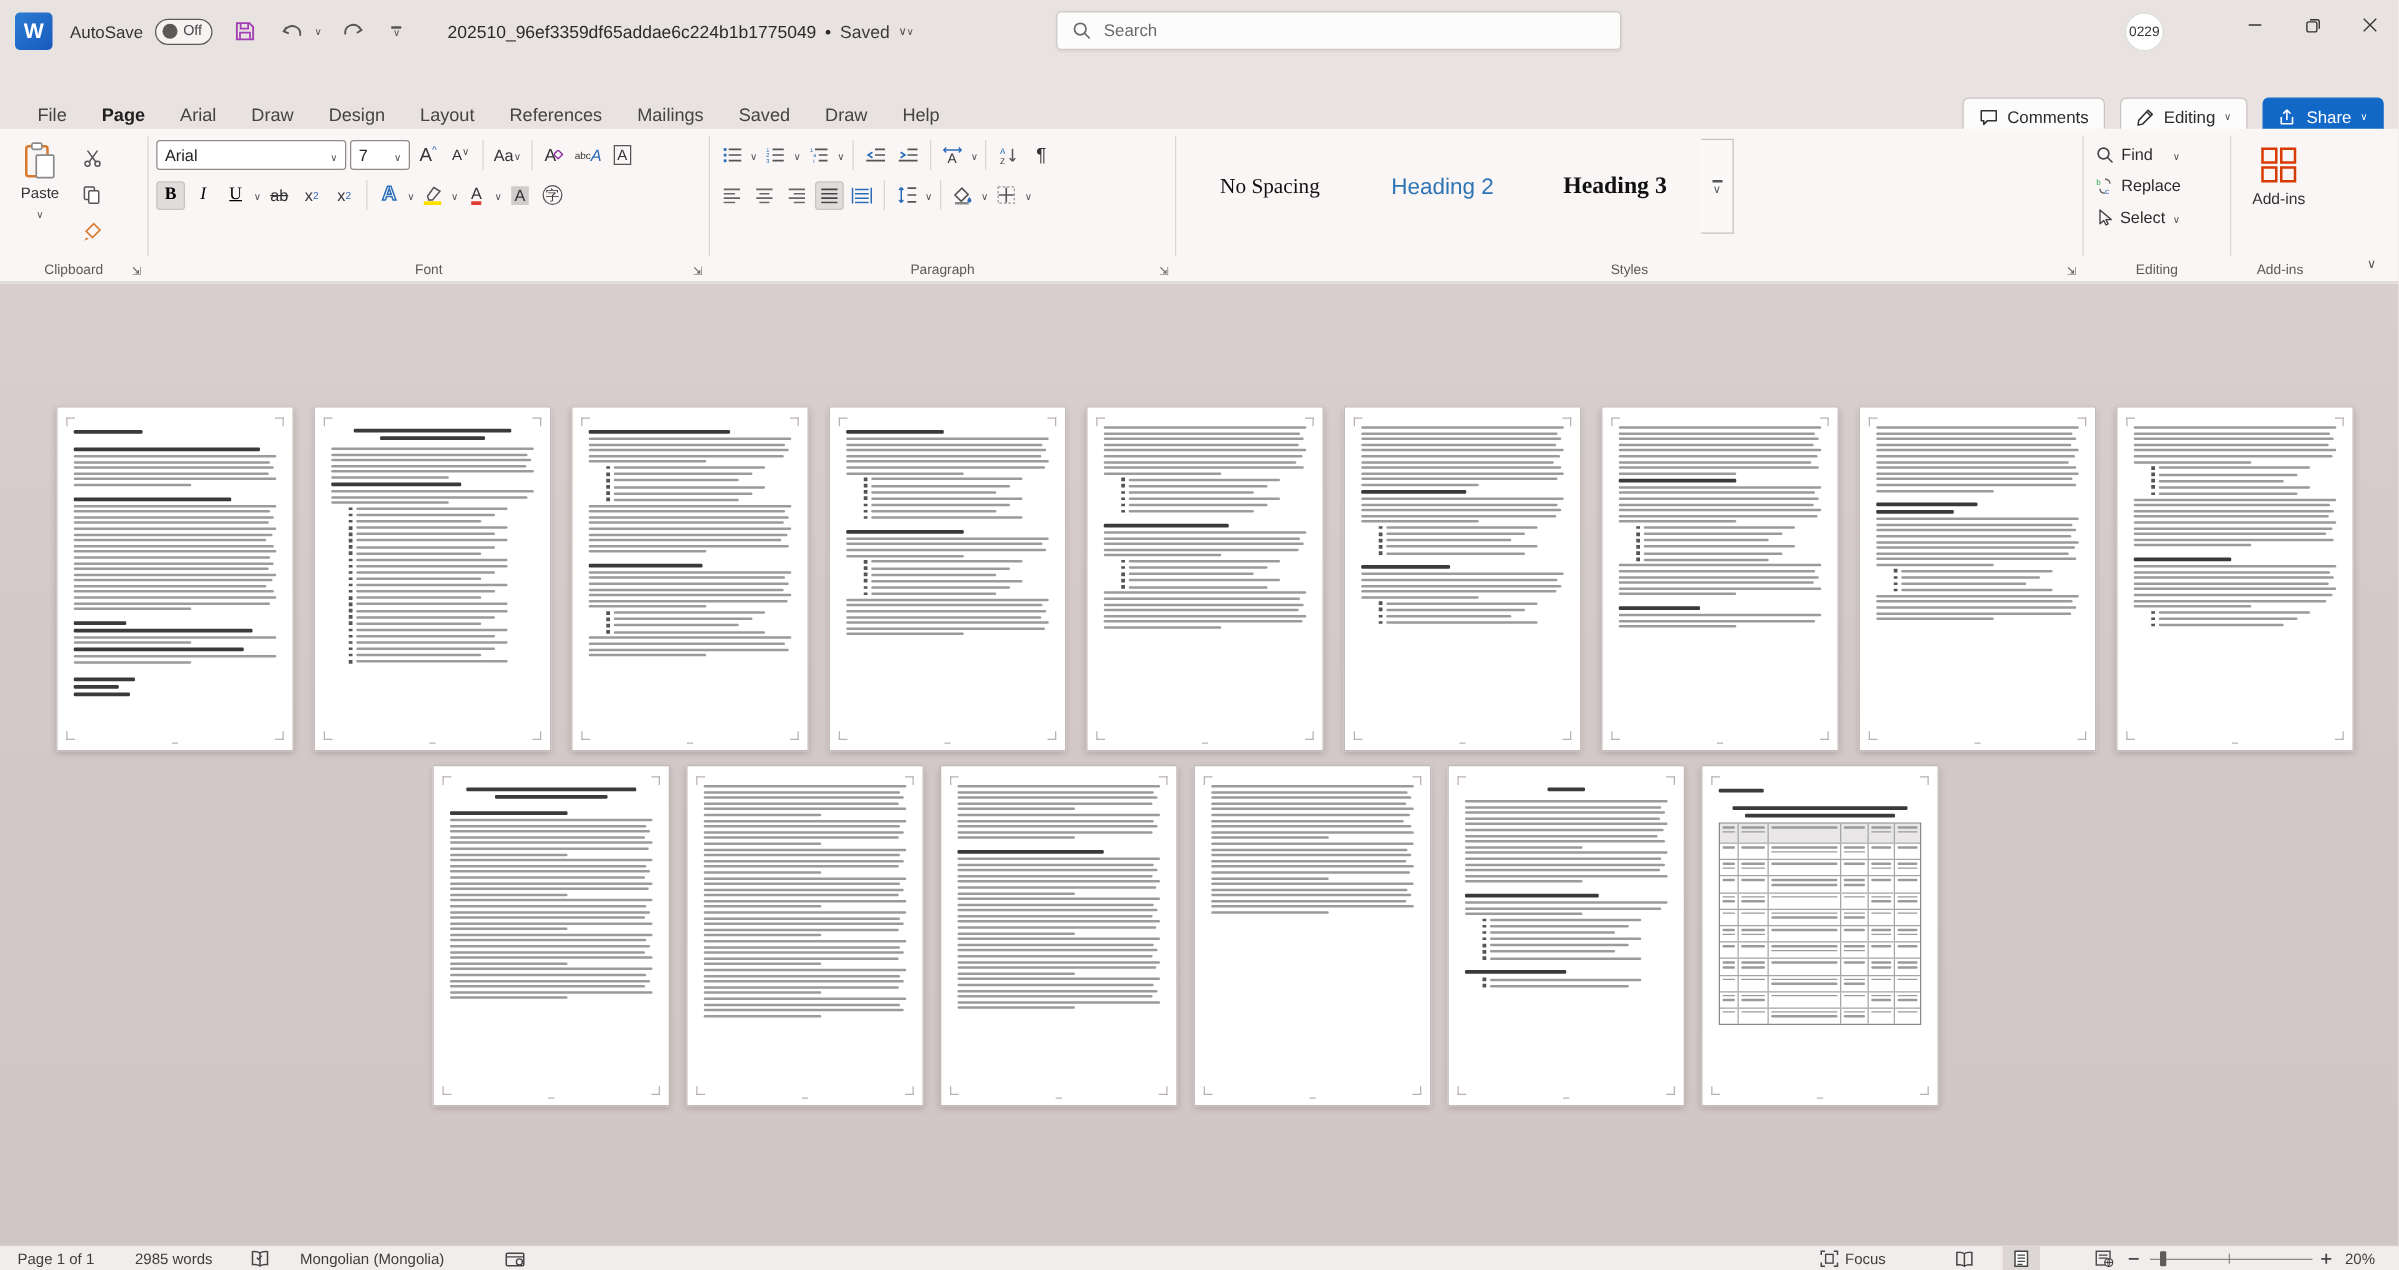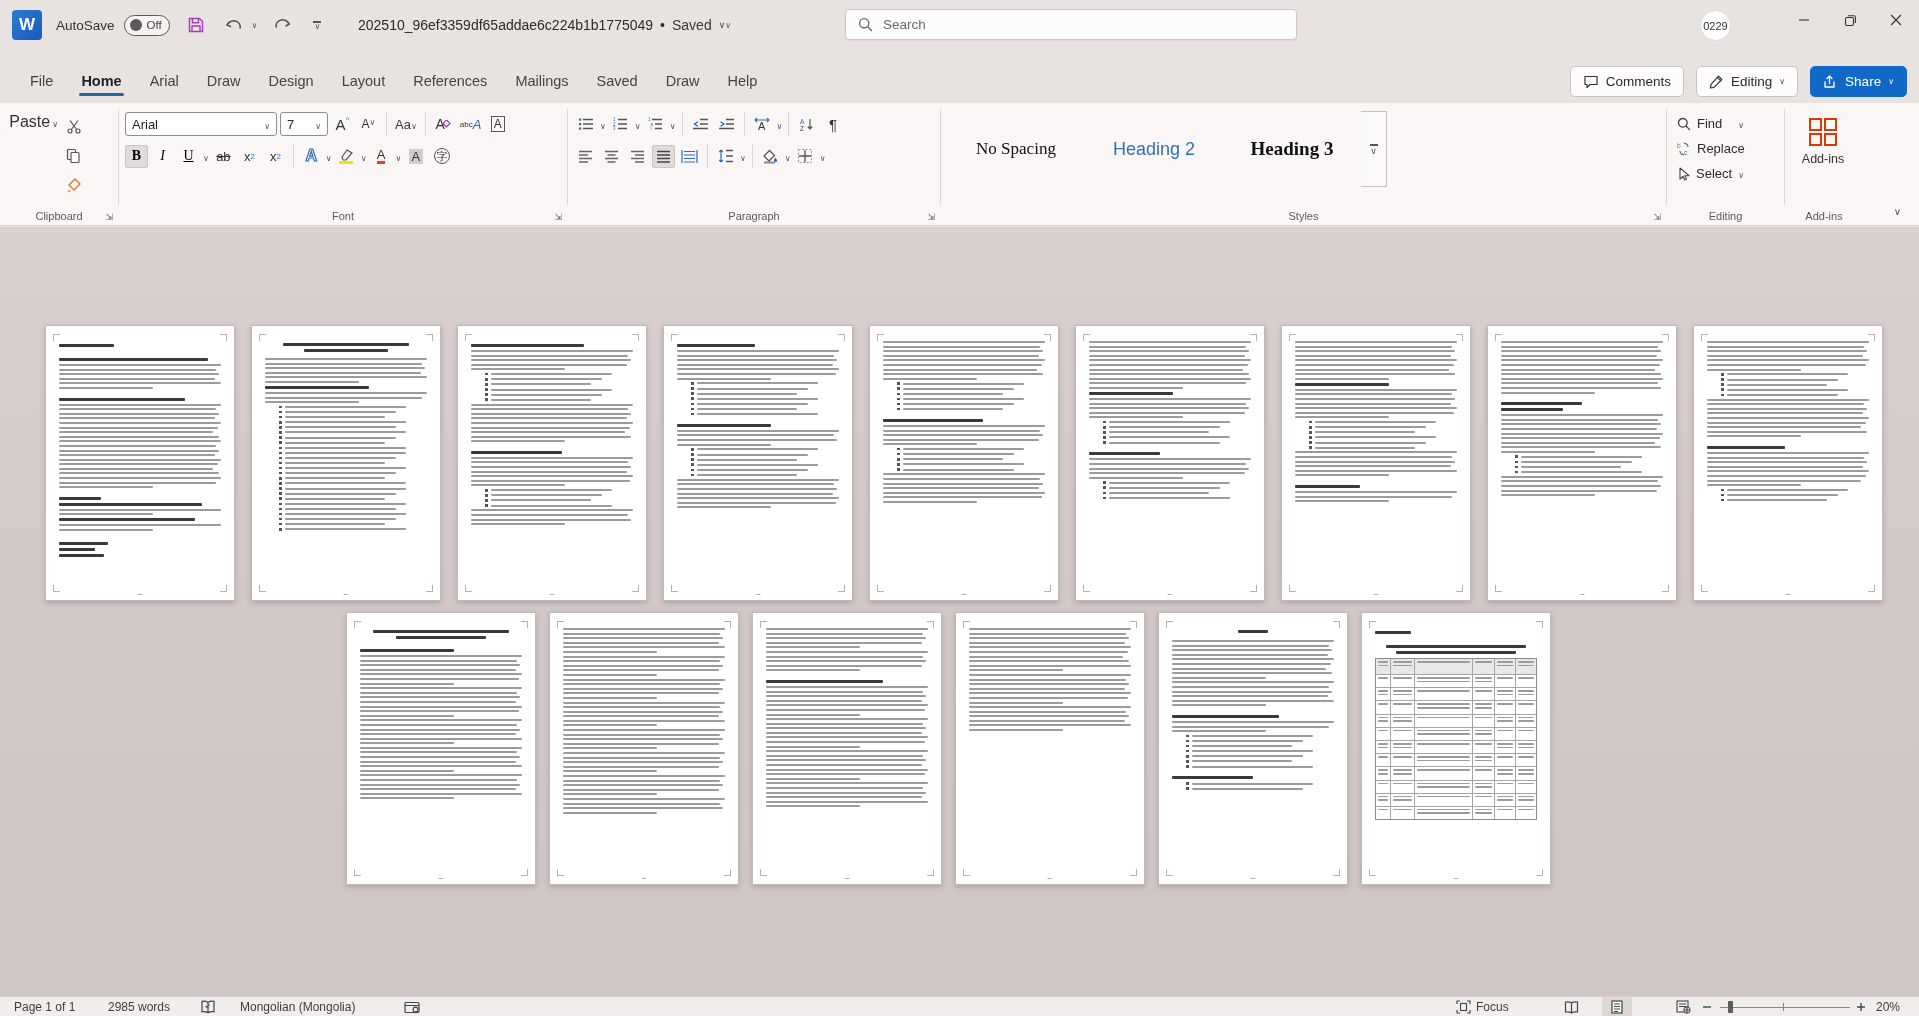--- a/index.html
+++ b/index.html
@@ -23,21 +23,21 @@
   #doctitle{position:absolute;left:358px;top:0;height:50px;display:flex;align-items:center;gap:7px;font-size:14px;color:#2b2b2b;white-space:nowrap}
   #doctitle .saved{color:#3a3a3a}
   #doctitle .chev{font-size:9px;color:#444}
   .searchbox{position:absolute;left:845px;top:9px;width:452px;height:31px;background:#fdfcfc;border:1px solid #cfc8c7;border-radius:4px;display:flex;align-items:center;padding:0 12px;gap:10px;box-shadow:0 1px 2px rgba(0,0,0,.06)}
   .searchbox .ph{font-size:13.5px;color:#6c6a68}
   .avatar{position:absolute;left:1700px;top:10px;width:31px;height:31px;border-radius:50%;background:#fff;display:flex;align-items:center;justify-content:center;font-size:11px;color:#333;border:1px solid #ddd}
   .winbtns{position:absolute;right:0;top:0;height:40px;display:flex}
   .winbtn{width:46px;height:40px;display:flex;align-items:center;justify-content:center}
 
   
-  #tabsrow{position:absolute;top:50px;left:0;width:100%;height:53px}
+  #tabsrow{position:absolute;top:62px;left:0;width:100%;height:53px}
   .tabs{position:absolute;left:16px;bottom:0;display:flex;align-items:flex-end;height:53px}
   .tab{position:relative;padding:0 14px 14px;font-size:14.5px;color:#444;cursor:default}
   .tab.active{color:#1f1f1f;font-weight:bold}
   .tab.active::after{content:"";position:absolute;left:12px;right:12px;bottom:7px;height:3px;border-radius:2px;background:#2464a4}
   .topactions{position:absolute;right:12px;top:16px;display:flex;gap:12px}
   .pillbtn{height:31px;border:1px solid #c9c2c1;border-radius:5px;background:#fdfcfc;display:flex;align-items:center;gap:7px;padding:0 12px;font-size:13.5px;color:#2b2b2b}
   .pillbtn.blue{background:#1168c7;border-color:#1168c7;color:#fff}
   .pillbtn .chev{font-size:8px}
 
   
@@ -46,21 +46,21 @@
   .gdiv{width:1px;background:#dcd5d4;height:96px;margin-top:6px}
   .glabel{position:absolute;bottom:3px;left:0;right:0;text-align:center;font-size:11px;color:#5c5a58}
   .dlg{position:absolute;bottom:3px;right:5px;font-size:9px;color:#5c5a58}
   .col2{display:flex;flex-direction:column;gap:2px}
   .r{display:flex;align-items:center;gap:3px;height:30px}
   .ib{min-width:23px;height:23px;border-radius:3px;display:flex;align-items:center;justify-content:center;padding:0 2px}
   .ib.on{background:#e0dcdb;box-shadow:inset 0 0 0 1px #c9c3c2}
   .chev::after{content:"∨";font-size:8px;color:#555;line-height:8px}
   .combo{height:24px;background:#fff;border:1px solid #8f8d8b;border-radius:3px;display:flex;align-items:center;justify-content:space-between;padding:0 6px;font-size:13px;color:#222}
   .vdiv{width:1px;height:24px;background:#dcd5d4;margin:0 3px}
-  .bigbtn{display:flex;flex-direction:row;justify-content:flex-start;width:52px;padding-top:4px;gap:2px;font-size:16px;color:#333}
+  .bigbtn{display:flex;flex-direction:column;align-items:center;justify-content:flex-start;width:52px;padding-top:4px;gap:2px;font-size:12px;color:#333}
   .under-red{display:inline-block;border-bottom:3.5px solid #e03c31;line-height:13px}
   .under-yellow{display:inline-block;border-bottom:3.5px solid #ffe000;line-height:13px}
   .shadeA{background:#cfcccb;padding:0 3px;font-size:13px;color:#333}
 
   
   .stylecell{width:138px;height:76px;display:flex;align-items:center;justify-content:center;margin-top:2px}
   .stylecell.sel{border:1.5px solid #7a7a7a;background:#fff;border-radius:2px}
   .sNormal{font-family:"Liberation Serif",serif;font-size:17px;color:#111}
   .sNoSp{font-family:"Liberation Serif",serif;font-size:17px;color:#111}
   .sH1{font-size:21px;color:#2e74b5}
@@ -180,21 +180,21 @@
         <svg width="12" height="12" viewBox="0 0 12 12">
             <path d="M1 1l10 10M11 1 1 11" stroke="#333" stroke-width="1.1"></path>
           </svg>
       </span>
     </div>
   </div>
 
   <div id="tabsrow">
     <div class="tabs">
       <span class="tab">File</span>
-      <span class="tab active">Home</span>
+      <span class="tab active">Page</span>
       <span class="tab">Arial</span>
       <span class="tab">Draw</span>
       <span class="tab">Design</span>
       <span class="tab">Layout</span>
       <span class="tab">References</span>
       <span class="tab">Mailings</span>
       <span class="tab">Saved</span>
       <span class="tab">Draw</span>
       <span class="tab">Help</span>
     </div>

